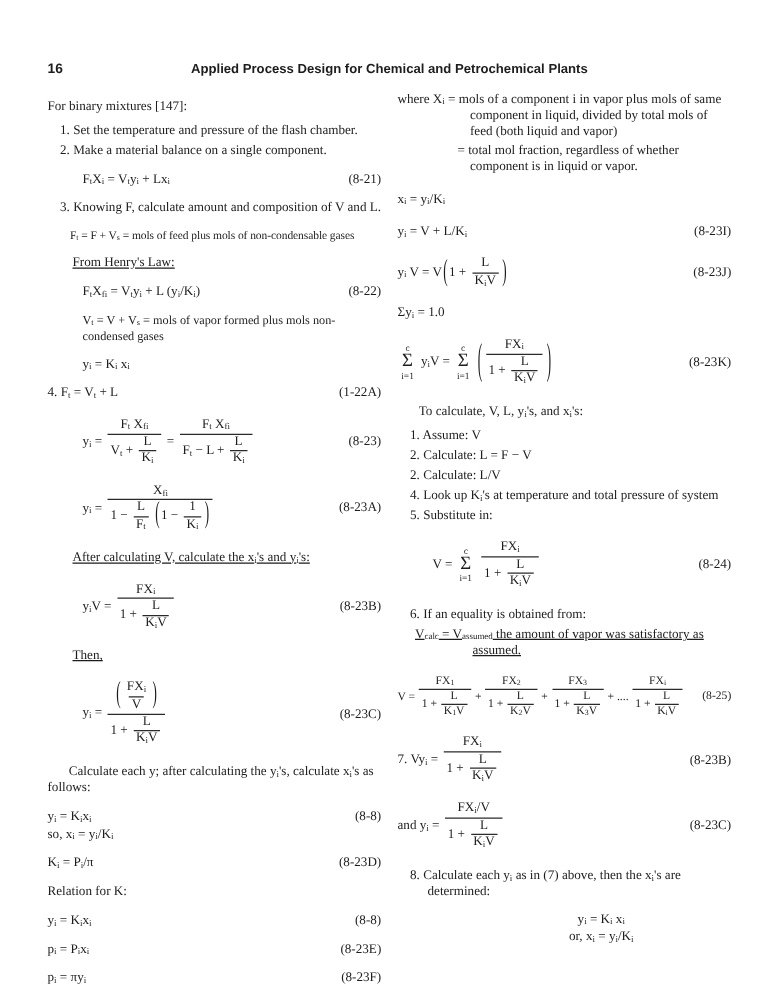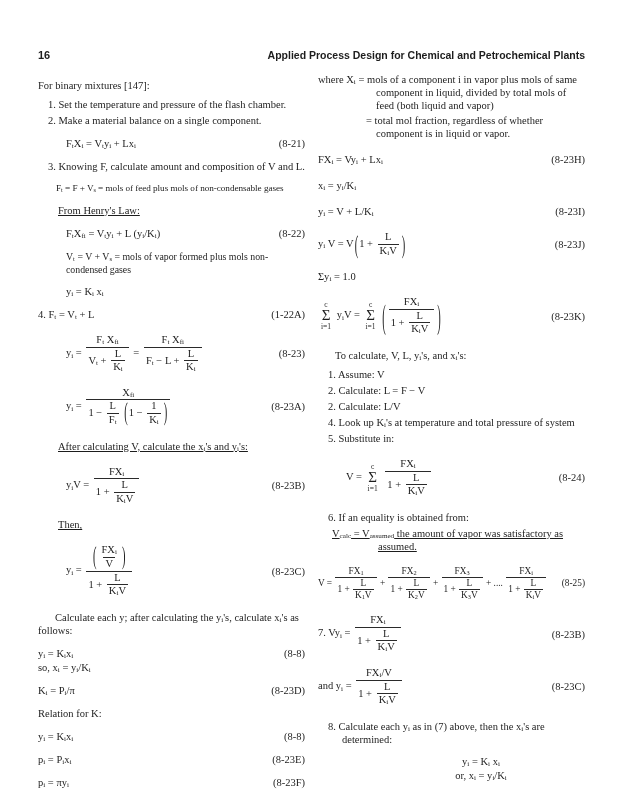--- a/index.html
+++ b/index.html
@@ -1,21 +1,21 @@
 <!DOCTYPE html>
 <html><head>
 <meta charset="utf-8">
 <style>
   html,body{margin:0;padding:0;background:#ffffff;}
   .page{
     width:620px;height:800px;background:#fff;position:relative;overflow:hidden;
     font-family:"Liberation Serif","DejaVu Serif",serif;
     font-size:10.5px;line-height:13px;color:#1d1d1d;
   }
-  .pagehead{position:absolute;top:49px;left:38px;right:35px;text-align:right;
+  .pagehead{position:absolute;top:49px;left:38px;right:35px;text-align:center;
     font-family:"Liberation Sans","DejaVu Sans",sans-serif;font-weight:bold;font-size:10.5px;}
   .pagenum{position:absolute;left:0;top:0;font-size:11px;}
   .cols{position:absolute;top:73px;left:38px;right:35px;display:flex;gap:13px;}
   .col{width:267px;}
 
   .t{margin:6px 0;}
   .pind{text-indent:17px;}
   .lead{margin:9px 0 7px 20px;text-decoration:underline;}
   .li{margin:3px 0;padding-left:24px;text-indent:-14px;}
   .mline{margin:9px 0;}
@@ -191,24 +191,20 @@
         <span class="tag">(8-23G)</span>
       </div>
 
     </div>
 
     <div class="col">
 
       <div class="hang">where X<sub>i</sub> = mols of a component i in vapor plus mols of same component in liquid, divided by total mols of feed (both liquid and vapor)</div>
       <div class="hang2">= total mol fraction, regardless of whether component is in liquid or vapor.</div>
 
-      <div class="eq deq">
-        <span class="m">FX<sub>i</sub> = Vy<sub>i</sub> + Lx<sub>i</sub></span>
-        <span class="tag">(8-23H)</span>
-      </div>
 
       <div class="mline deq">x<sub>i</sub> = y<sub>i</sub>/K<sub>i</sub></div>
 
       <div class="eq deq">
         <span class="m">y<sub>i</sub> = V + L/K<sub>i</sub></span>
         <span class="tag">(8-23I)</span>
       </div>
 
       <div class="eq deq">
         <span class="m">y<sub>i</sub> V = V<span class="bp">(</span>1 + <span class="mfrac">

